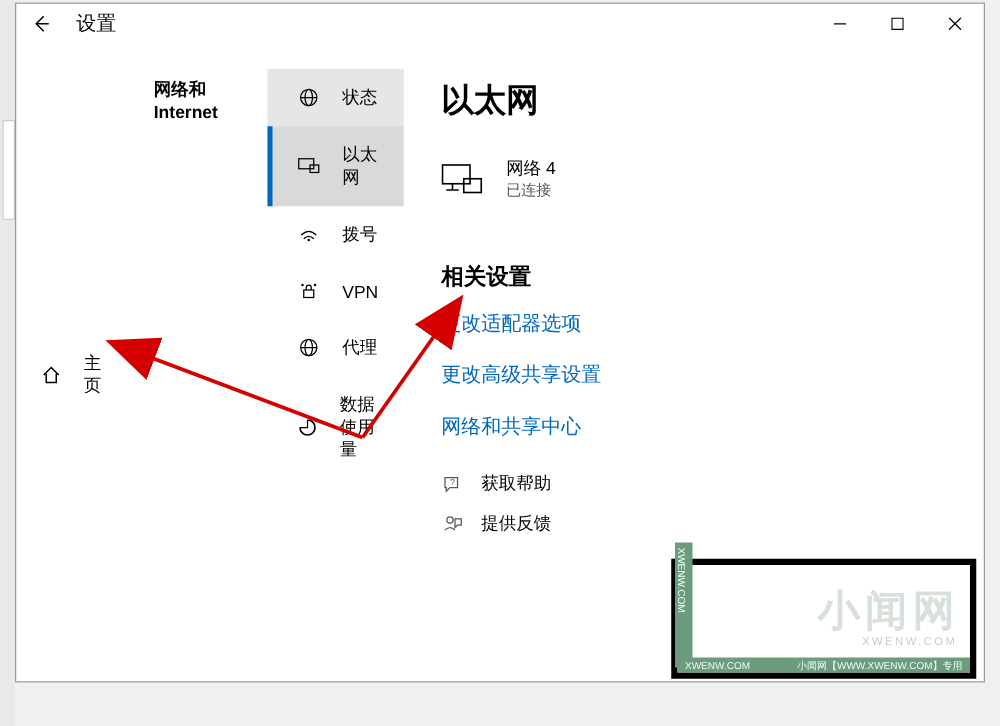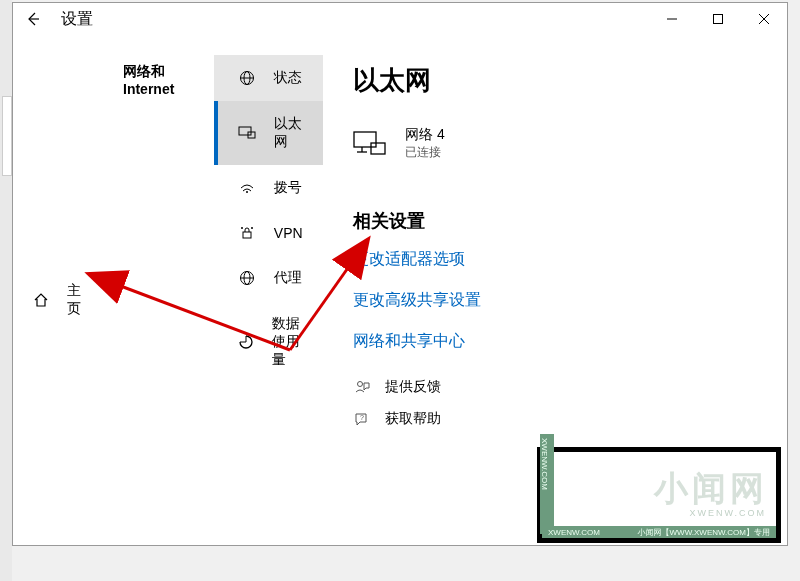--- a/index.html
+++ b/index.html
@@ -228,35 +228,35 @@
       <div class="links">
         <a>更改适配器选项</a>
         <a>更改高级共享设置</a>
         <a>网络和共享中心</a>
       </div>
 
       <div class="help-block">
         <div class="help-row">
           <span class="hicon">
             <svg width="16" height="16" viewBox="0 0 16 16">
+                <path d="M2 3 H12 V11 H6 L3 14 V11 H2 Z" stroke="#555" fill="none"></path>
+                <text x="6" y="9" font-size="7" fill="#555">?</text>
+              </svg>
+          </span>
+          <span>获取帮助</span>
+        </div>
+        <div class="help-row">
+          <span class="hicon">
+            <svg width="16" height="16" viewBox="0 0 16 16">
                 <circle cx="6" cy="5" r="2.5" stroke="#555" fill="none"></circle>
                 <path d="M2 13 Q6 9 10 13" stroke="#555" fill="none"></path>
                 <path d="M10 4 H15 V9 H12 L10 11 V9 H10 Z" stroke="#555" fill="none"></path>
               </svg>
           </span>
           <span>提供反馈</span>
-        </div>
-        <div class="help-row">
-          <span class="hicon">
-            <svg width="16" height="16" viewBox="0 0 16 16">
-                <path d="M2 3 H12 V11 H6 L3 14 V11 H2 Z" stroke="#555" fill="none"></path>
-                <text x="6" y="9" font-size="7" fill="#555">?</text>
-              </svg>
-          </span>
-          <span>获取帮助</span>
         </div>
       </div>
 
       <div class="watermark">
         <div class="wm-side"><span>XWENW.COM</span></div>
         <div class="wm-text">小闻网</div>
         <div class="wm-sub">XWENW.COM</div>
         <div class="wm-bar">
             <span>XWENW.COM</span>
             <span>小闻网【WWW.XWENW.COM】专用</span>

